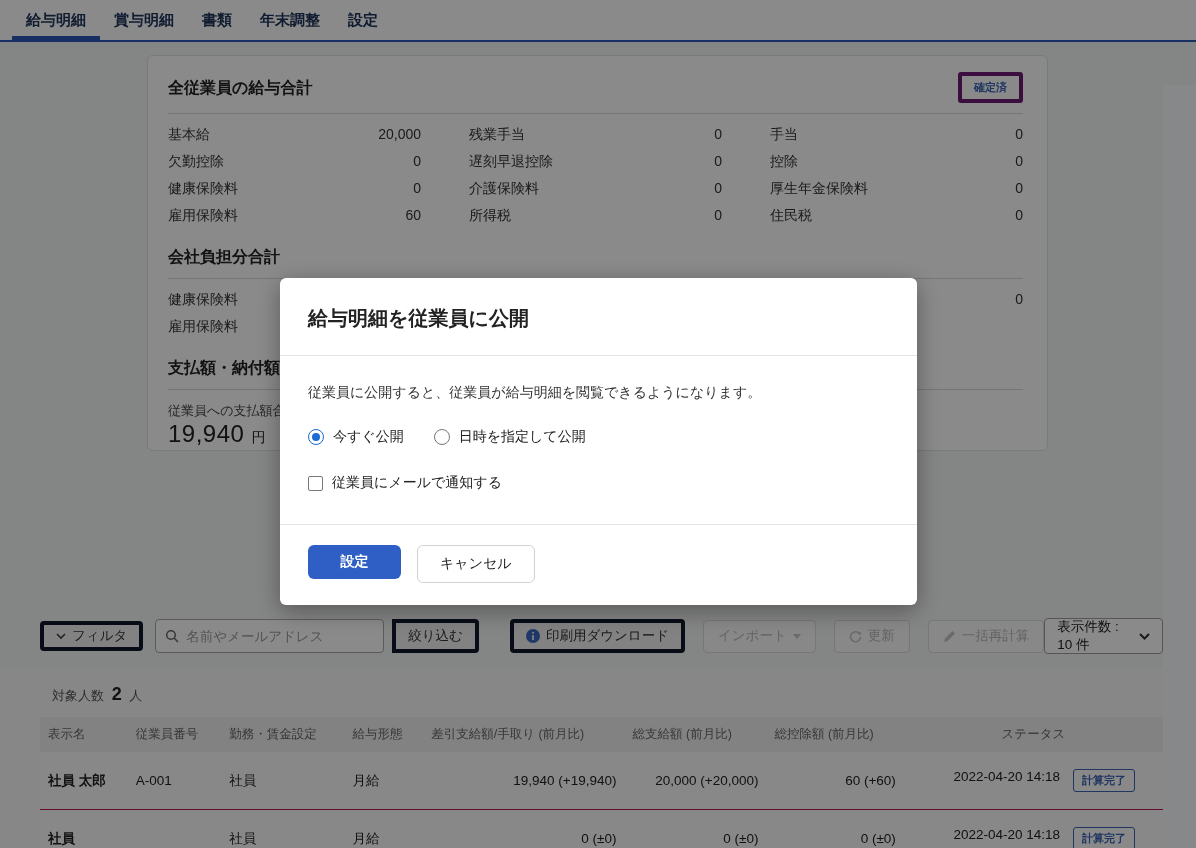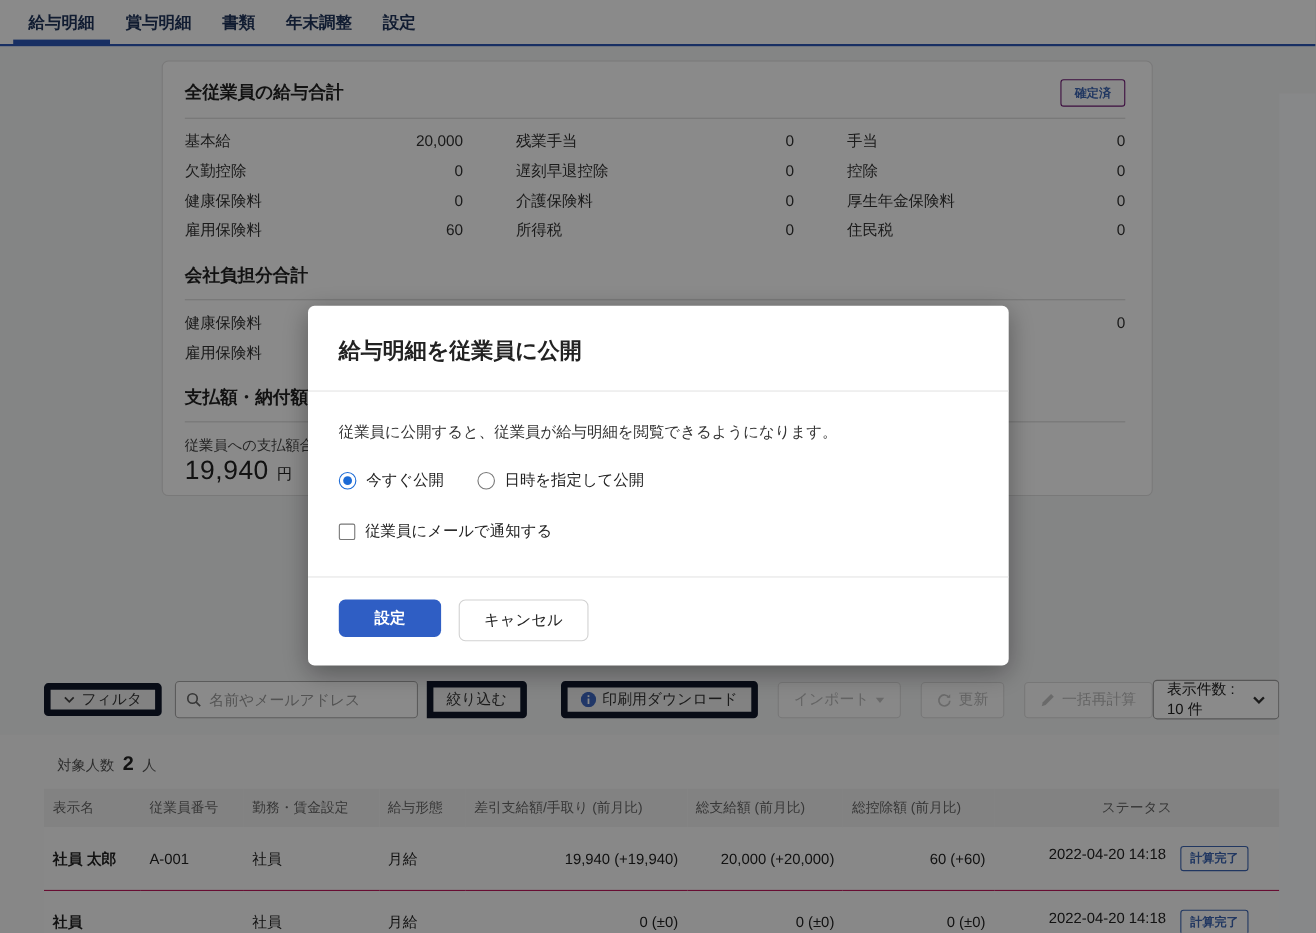--- a/index.html
+++ b/index.html
@@ -28,39 +28,39 @@
 
   .summary-card {
     width:901px; height:396px; margin-left:107px; background:#ffffff;
     border:1px solid #e0e0e0; border-radius:6px; padding:16px 24px 12px 20px;
     overflow:hidden;
   }
   .sec-title-row { display:flex; align-items:center; justify-content:space-between; }
   .sec-title { font-size:16px; font-weight:bold; color:#222; line-height:22px; }
   .sec-title.mt { margin-top:20px; }
   .badge-confirmed {
-    font-size:11px; color:#3d66b4; border:1px solid #701a75; border-radius:3px;
+    font-size:11px; color:#3d66b4; border:4px solid #701a75; border-radius:3px;
     padding:4px 12px; background:#fdfdfd; font-weight:bold;
   }
   .divider { border:none; border-top:1px solid #d9d9d9; margin-top:10px; }
   .pairs {
     display:grid; grid-template-columns:1fr 1fr 1fr; column-gap:48px;
     row-gap:6px; margin-top:10px;
   }
   .pair { display:flex; justify-content:space-between; font-size:14px; color:#333; line-height:21px; }
   .pair .v { text-align:right; }
   .pay-sub { font-size:13px; color:#444; margin-top:12px; line-height:17px; }
   .pay-amount { font-size:24px; color:#222; line-height:30px; letter-spacing:.5px; }
   .pay-amount .unit { font-size:14px; }
 
   
   .toolbar { margin-top:167px; display:flex; align-items:center; }
   .btn {
     display:inline-flex; align-items:center; gap:6px; font-size:13.5px;
-    color:#333; background:#f0f0f0; border:6px solid #0f172a; border-radius:4px;
+    color:#333; background:#f0f0f0; border:4px solid #0f172a; border-radius:4px;
     height:33px; padding:0 12px; cursor:pointer; white-space:nowrap;
   }
   .btn-disabled {
     display:inline-flex; align-items:center; gap:6px; font-size:13.5px;
     color:#b9b9b9; background:#fbfbfb; border:1px solid #dcdcdc; border-radius:4px;
     height:33px; padding:0 14px; white-space:nowrap;
   }
   .filter-btn { height:30px; margin-right:12px; }
   .search-box {
     display:flex; align-items:center; height:34px; width:287px;

